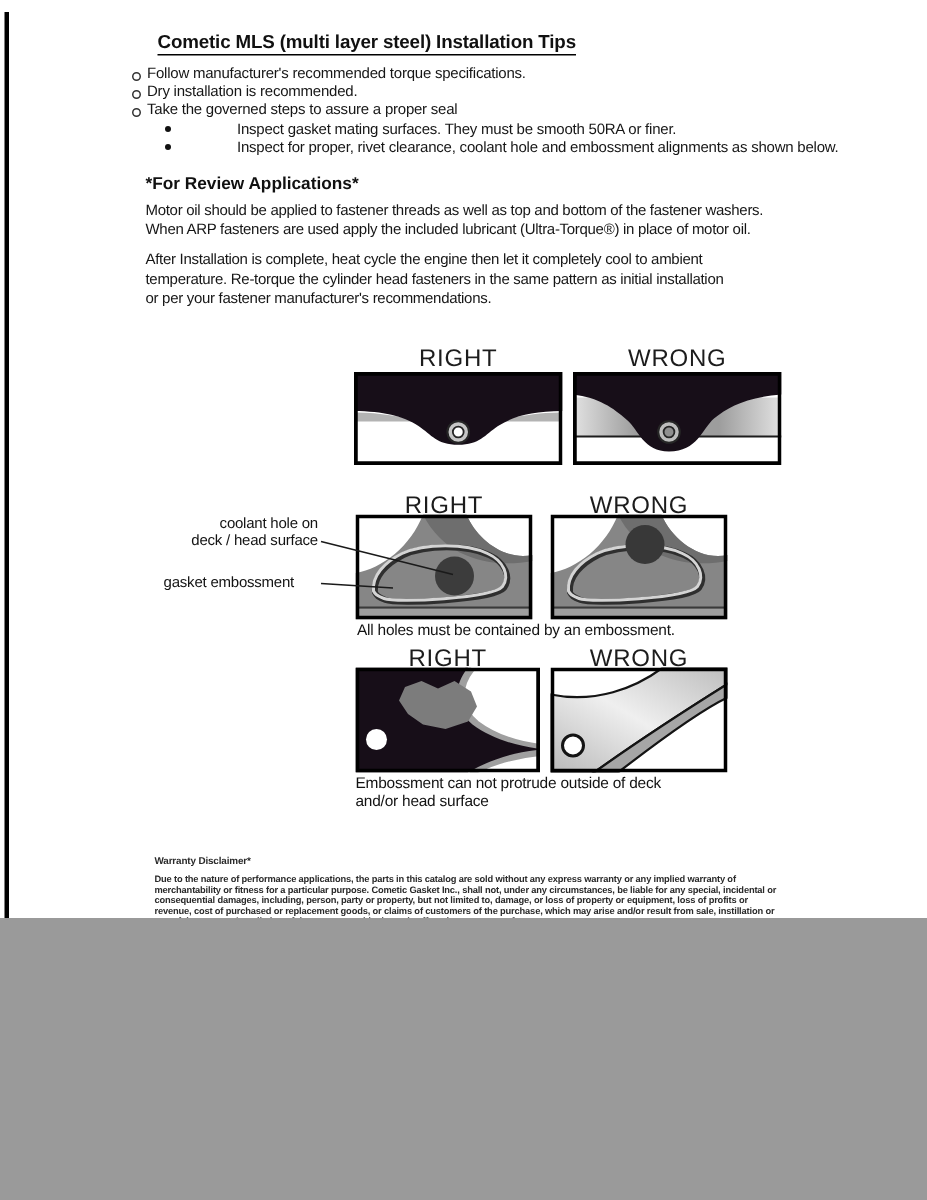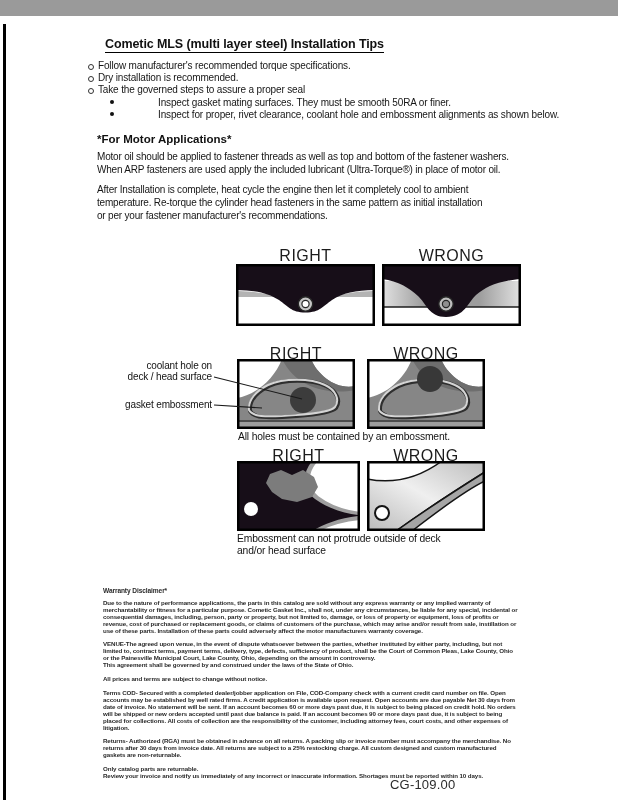--- a/index.html
+++ b/index.html
@@ -1,17 +1,17 @@
 <!DOCTYPE html>
 <html><head>
 <meta charset="utf-8">
 <style>
   html,body{margin:0;padding:0;background:#9a9a9a;}
-  .page{position:relative;width:618px;height:784px;background:#ffffff;overflow:hidden;
-        font-family:"Liberation Sans",sans-serif;color:#1a1a1a;margin:16px auto;}
+  .page{position:relative;width:618px;height:612px;background:#ffffff;overflow:hidden;
+        font-family:"Liberation Sans",sans-serif;color:#1a1a1a;margin:0 auto;}
   .abs{position:absolute;}
   .pre{white-space:pre-line;}
 
   .edge-line{left:3px;top:8px;width:3px;height:786px;background:#000;}
 
   .title{left:105px;top:21px;font-size:12.5px;font-weight:bold;letter-spacing:-0.1px;
          border-bottom:1.5px solid #000;padding-bottom:1px;color:#111;}
 
   .bullets{left:88px;top:44px;font-size:10px;letter-spacing:-0.15px;line-height:12.2px;color:#161616;}
   .b{display:flex;align-items:flex-start;}
@@ -60,21 +60,21 @@
     <div class="b sub">
       <span class="dot-f"></span>
       <span>Inspect gasket mating surfaces.  They must be smooth 50RA or finer.</span>
     </div>
     <div class="b sub">
       <span class="dot-f"></span>
       <span>Inspect for proper, rivet clearance, coolant hole and embossment alignments as shown below.</span>
     </div>
   </div>
 
-  <div class="abs h2">*For Motor Applications*</div>
+  <div class="abs h2">*For Review Applications*</div>
   <div class="abs para p1 pre">Motor oil should be applied to fastener threads as well as top and bottom of the fastener washers.
 When ARP fasteners are used apply the included lubricant (Ultra-Torque®) in place of motor oil.</div>
   <div class="abs para p2 pre">After Installation is complete, heat cycle the engine then let it completely cool to ambient
 temperature. Re-torque the cylinder head fasteners in the same pattern as initial installation
 or per your fastener manufacturer's recommendations.</div>
 
   <div class="abs dg-label" style="left:236px;top:231px;width:139px;">RIGHT</div>
   <div class="abs dg-label" style="left:382px;top:231px;width:139px;">WRONG</div>
 
   <svg class="abs panel" style="left:236px;top:248px;" width="139" height="62" viewBox="0 0 139 62">
@@ -104,21 +104,21 @@
     <circle cx="64" cy="40" r="3.6" fill="#8f8f8f" stroke="#262626" stroke-width="1.2"></circle>
     <rect x="1.25" y="1.25" width="136.5" height="59.5" fill="none" stroke="#000" stroke-width="2.5"></rect>
   </svg>
 
 
   <div class="abs dg-label" style="left:237px;top:329px;width:118px;">RIGHT</div>
   <div class="abs dg-label" style="left:367px;top:329px;width:118px;">WRONG</div>
 
   <div class="abs side-label pre" style="left:108px;top:344px;width:104px;">coolant hole on
 deck / head surface</div>
-  <div class="abs side-label" style="left:98px;top:383px;width:114px;">gasket embossment</div>
+  <div class="abs side-label" style="left:82px;top:383px;width:114px;">gasket embossment</div>
 
   <svg class="abs panel" style="left:237px;top:343px;" width="118" height="70" viewBox="0 0 118 70">
     <rect width="118" height="70" fill="#fff"></rect>
     <path d="M0,70 V39 C18,36 37,21 45,0 L74,0 C81,17 100,31 118,27 V70 Z" fill="#868686"></path>
     <path d="M45,0 L74,0 C81,17 100,31 118,27 L118,31 C92,36 60,30 45,0 Z" fill="#6e6e6e"></path>
     <path d="M13,52 C12,42 20,33 32,27 C47,20 75,20 89,27 C100,32 104,42 99,49 C92,57 28,60 20,57 C15,55 14,54 13,52 Z" fill="none" stroke="#2f2f2f" stroke-width="4"></path>
     <path d="M12,51 C11,41 19,32 31,26 C46,19 74,19 88,26 C99,31 103,41 98,48 C91,56 27,59 19,56 C14,54 13,53 12,51 Z" fill="none" stroke="#d4d4d4" stroke-width="2"></path>
     <circle cx="66" cy="41" r="13" fill="#3c3c3c"></circle>
     <line x1="2" y1="62" x2="116" y2="62" stroke="#3a3a3a" stroke-width="1.3"></line>
     <rect x="2" y="63" width="114" height="5" fill="#9e9e9e"></rect>

